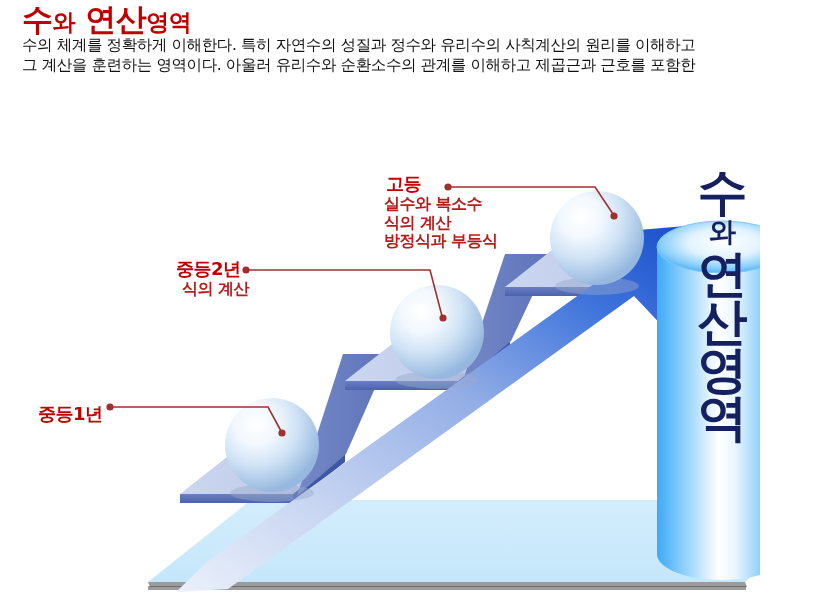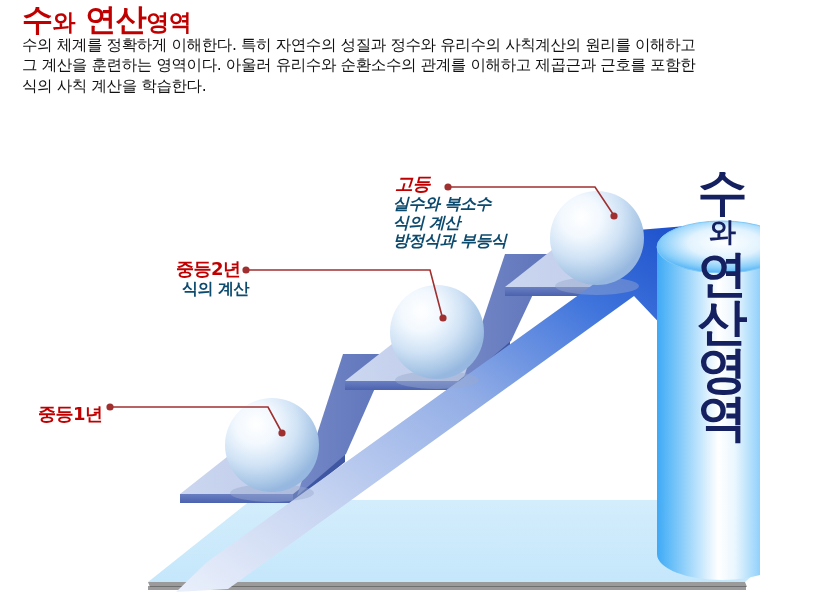--- a/index.html
+++ b/index.html
@@ -73,33 +73,33 @@
   }
   .callout .grade {
     color: #C00000;
     font-weight: bold;
     font-size: 18px;
     letter-spacing: -0.5px;
     line-height: 1.15;
     display: block;
   }
   .callout .topics {
-    color: #0c4a6e;
+    color: #b91c1c;
     font-weight: bold;
     font-size: 16px;
     letter-spacing: -0.5px;
     line-height: 1.18;
     display: block;
   }
   .callout .topics .t {
     display: block;
   }
   #callout-1 { left: 38px; top: 396px; margin-top: 8px; }
   #callout-2 { left: 176px; top: 259px; }
-  #callout-3 { left: 393px; top: 174px; font-style: italic; }
+  #callout-3 { left: 384px; top: 174px; }
   #callout-2 .grade, #callout-3 .grade { }
   #callout-2 .topics, #callout-3 .topics { }
 
   
   #callout-2 .topics { text-align: center; padding-left: 6px; }
   #callout-3 .grade { padding-left: 2px; }
 
   
   #cyl-label {
     position: absolute;
@@ -128,21 +128,20 @@
 
 <div id="page">
 
   <div id="header">
     <div id="title">
       <span class="big">수</span><span class="small">와</span><span class="big"> 연산</span><span class="small">영역</span>
     </div>
     <div id="desc">
       <span class="line">수의 체계를 정확하게 이해한다.  특히 자연수의 성질과 정수와 유리수의 사칙계산의 원리를 이해하고</span>
       <span class="line">그 계산을 훈련하는 영역이다. 아울러 유리수와 순환소수의 관계를 이해하고 제곱근과 근호를 포함한</span>
-      <span class="line">식의 사칙 계산을 학습한다.</span>
     </div>
   </div>
 
   <div id="scene">
     <svg width="839" height="494" viewBox="0 0 839 494" xmlns="http://www.w3.org/2000/svg">
       <defs>
 
         <linearGradient id="gFloor" x1="0" y1="0" x2="0" y2="1">
           <stop offset="0%" stop-color="#D3EDFC"></stop>
           <stop offset="100%" stop-color="#C5E7FB"></stop>

